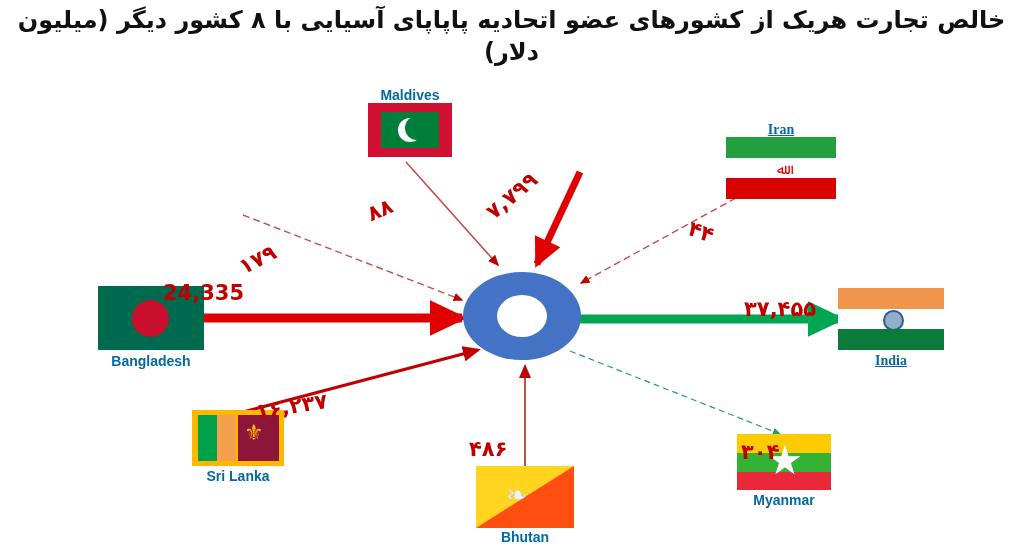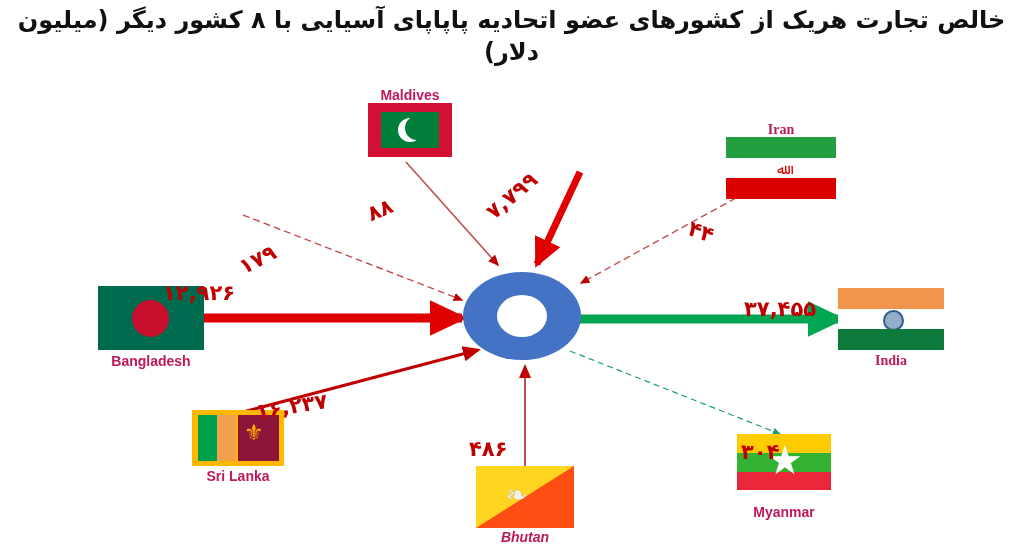--- a/index.html
+++ b/index.html
@@ -31,24 +31,24 @@
   .hub-hole{
     position:absolute;left:497px;top:295px;width:50px;height:42px;
     border-radius:50%;background:#ffffff;
   }
 
   
   .node{position:absolute;}
   .caption{
     text-align:center;direction:ltr;
     font-family:"Liberation Sans","DejaVu Sans",sans-serif;
-    font-size:14px;font-weight:700;color:#be185d;
+    font-size:14px;font-weight:700;color:#0369a1;
     white-space:nowrap;line-height:1.1;
   }
-  .caption.serif{font-family:"Liberation Serif","DejaVu Serif",serif;font-weight:700;}
+  .caption.serif{font-family:"Liberation Serif","DejaVu Serif",serif;font-weight:700;text-decoration:underline;}
   .flag{position:relative;overflow:hidden;display:block;}
 
   
   .val{
     position:absolute;direction:rtl;white-space:nowrap;
     font-family:"DejaVu Sans","Liberation Sans",sans-serif;
     font-size:21px;font-weight:700;color:#C00000;
   }
   .val.rot-n28{transform:rotate(-27deg);transform-origin:left bottom;}
   .val.rot-n24{transform:rotate(-23deg);transform-origin:left bottom;}
@@ -191,55 +191,55 @@
     </div>
   </div>
   <div class="val rot-p20" style="left:685px;top:215px;">۴۴</div>
 
   <div class="node" style="left:64px;top:286px;padding-left:34px;">
     <div class="flag fl-bd">
       <span class="dot"></span>
     </div>
     <div class="caption" style="margin-top:4px;">Bangladesh</div>
   </div>
-  <div class="val" style="left:163px;top:281px;">۱۲,۹۲۶</div>
+  <div class="val" style="left:163px;top:281px;">24,335</div>
 
   <div class="node" style="left:192px;top:410px;">
     <div class="flag fl-lk">
       <span class="g"></span>
         <span class="o"></span>
         <span class="m"></span>
       <span class="lion">⚜</span>
     </div>
     <div class="caption" style="margin-top:3px;">Sri Lanka</div>
   </div>
   <div class="val rot-n10" style="left:258px;top:400px;">۱۶,۲۳۷</div>
 
   <div class="node" style="left:476px;top:466px;">
     <div class="flag fl-bt">
       <span class="red"></span>
       <span class="drag">❧</span>
     </div>
-    <div class="caption" style="margin-top:2px;font-style:italic;">Bhutan</div>
+    <div class="caption" style="margin-top:2px;">Bhutan</div>
   </div>
   <div class="val" style="left:469px;top:437px;">۴۸۶</div>
 
   <div class="node" style="left:838px;top:288px;">
     <div class="flag fl-in">
       <span class="sa"></span>
         <span class="wheel"></span>
         <span class="gr"></span>
     </div>
     <div class="caption serif" style="margin-top:3px;">India</div>
   </div>
   <div class="val" style="left:744px;top:297px;text-align:center;">۳۷,۴۵۵</div>
 
   <div class="node" style="left:737px;top:434px;">
     <div class="flag fl-mm">
       <span class="gr"></span>
         <span class="re"></span>
       <span class="star">★</span>
     </div>
-    <div class="caption" style="margin-top:15px;">Myanmar</div>
+    <div class="caption" style="margin-top:3px;">Myanmar</div>
   </div>
   <div class="val" style="left:741px;top:417px;margin-top:23px;">۳۰۴</div>
 
 </div>
 
 </body></html>

